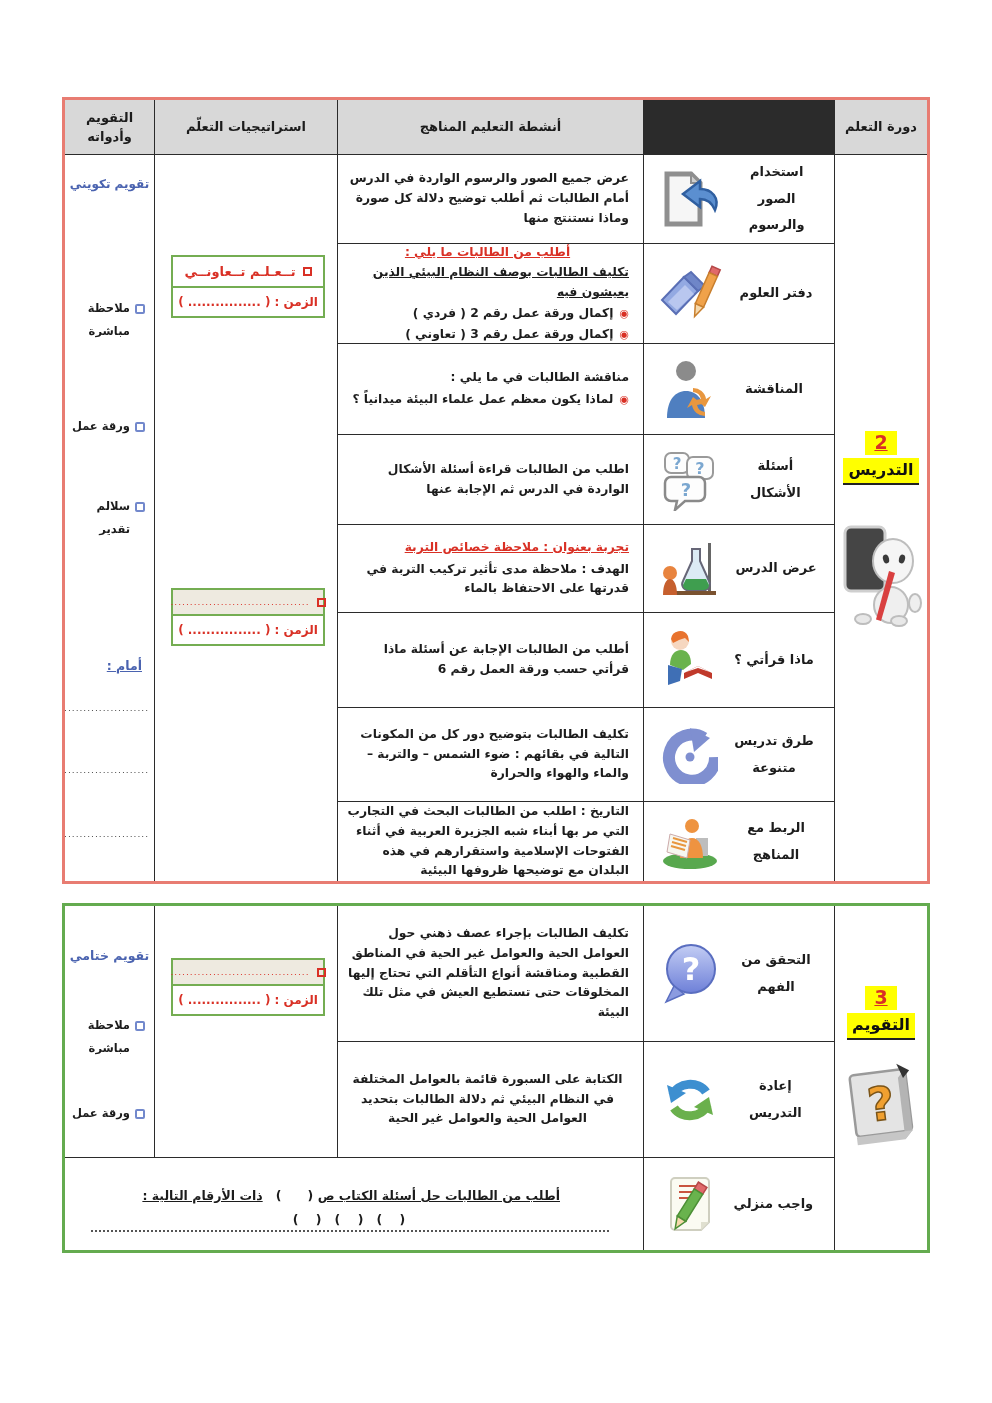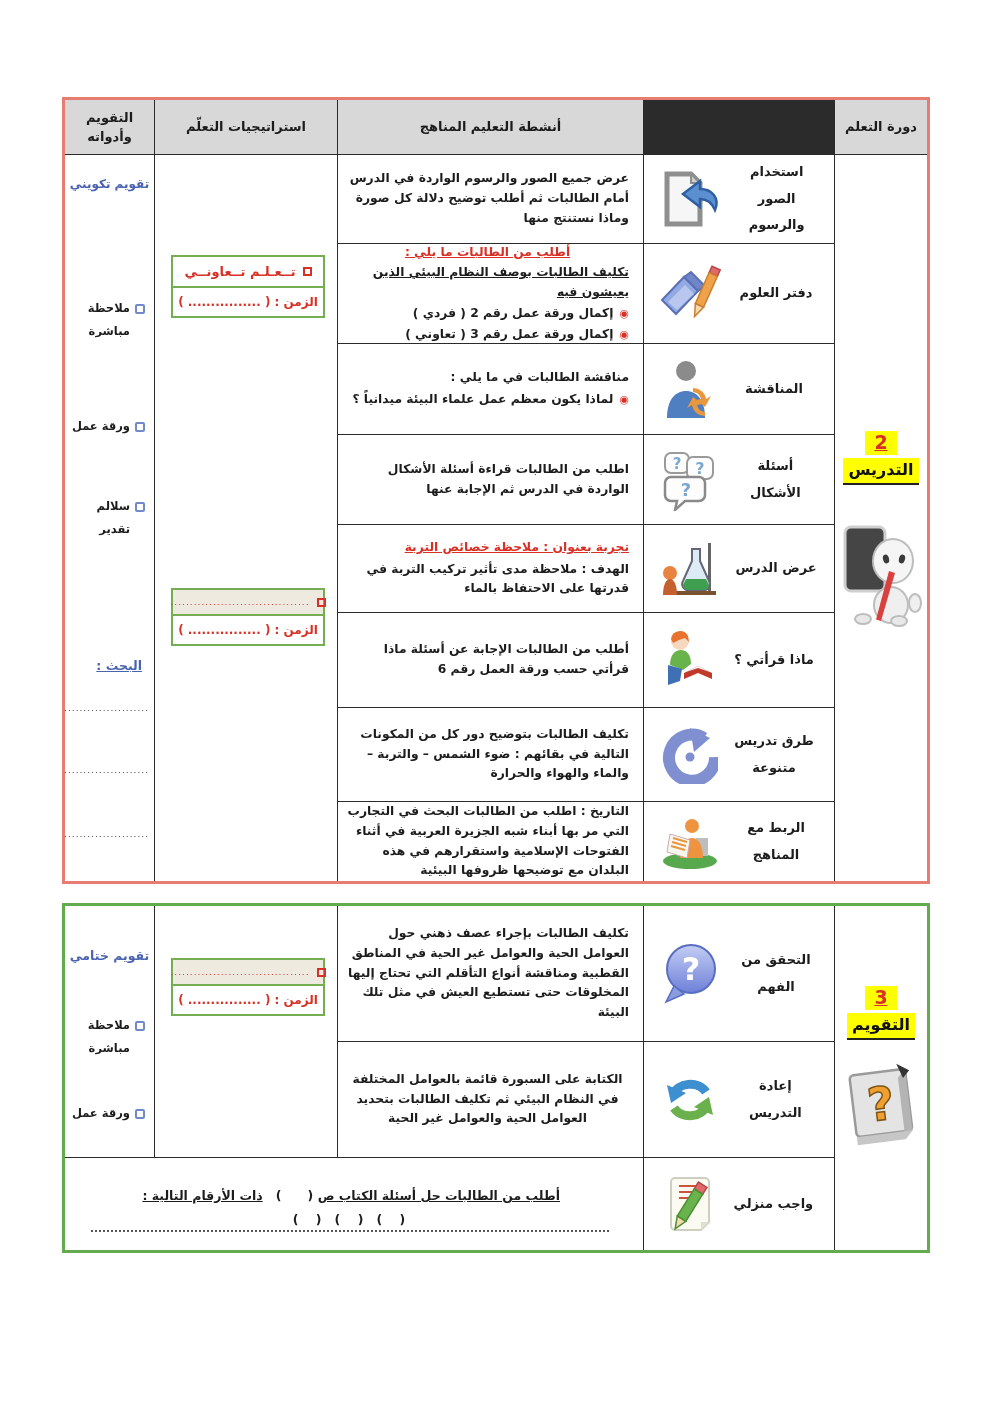--- a/index.html
+++ b/index.html
@@ -130,21 +130,21 @@
       <span>ملاحظة مباشرة</span>
     </div>
     <div class="ev-item" style="top:260px">
       <span class="cb"></span>
       <span>ورقة عمل</span>
     </div>
     <div class="ev-item" style="top:340px">
       <span class="cb"></span>
       <span>سلالم تقدير</span>
     </div>
-    <div class="ev-other" style="top:503px">البحث :</div>
+    <div class="ev-other" style="top:503px">أمام :</div>
     <div class="ev-dots" style="top:548px">........................</div>
     <div class="ev-dots" style="top:610px">........................</div>
     <div class="ev-dots" style="top:674px">........................</div>
   </div>
 
   <div class="c hcell" style="grid-column:2;grid-row:2">
     <div class="hlabel">استخدام الصور والرسوم</div>
     <div class="hicon">
       <svg width="66" height="58" viewBox="0 0 66 58">
         <path d="M10 4 h24 l9 9 v41 H10 Z" fill="#f6f6f6" stroke="#8f8f8f" stroke-width="5"></path>
@@ -355,21 +355,21 @@
     <div class="hicon">
       <svg width="62" height="58" viewBox="0 0 62 58">
         <path d="M14 24 a18 15 0 0 1 33 -3" fill="none" stroke="#3d8fd0" stroke-width="9"></path>
         <path d="M8 14 l4 18 15 -10 z" fill="#3d8fd0"></path>
         <path d="M48 34 a18 15 0 0 1 -33 3" fill="none" stroke="#6ab04c" stroke-width="9"></path>
         <path d="M54 44 l-4 -18 -15 10 z" fill="#6ab04c"></path>
       </svg>
     </div>
   </div>
   <div class="c acell ctr" style="grid-column:3;grid-row:2;text-align:center">
-    <div>الكتابة على السبورة قائمة بالعوامل المختلفة في النظام البيئي ثم تكليف الطالبات بتحديد العوامل الحية والعوامل غير الحية</div>
+    <div>الكتابة على السبورة قائمة بالعوامل المختلفة في النظام البيئي ثم دلالة الطالبات بتحديد العوامل الحية والعوامل غير الحية</div>
   </div>
 
   <div class="c hcell" style="grid-column:2;grid-row:3">
     <div class="hlabel">واجب منزلي</div>
     <div class="hicon">
       <svg width="56" height="60" viewBox="0 0 56 60">
         <path d="M14 4 h30 a4 4 0 0 1 4 4 v40 l-8 8 h-26 a4 4 0 0 1 -4 -4 V8 a4 4 0 0 1 4 -4 z" fill="#fbfbf2" stroke="#cfcfc0" stroke-width="2"></path>
         <path d="M40 56 v-8 h8 z" fill="#e0e0d0"></path>
         <path d="M18 12 h22 M18 18 h22 M18 24 h14" stroke="#c9543f" stroke-width="2"></path>
         <g transform="rotate(32 26 34)">

